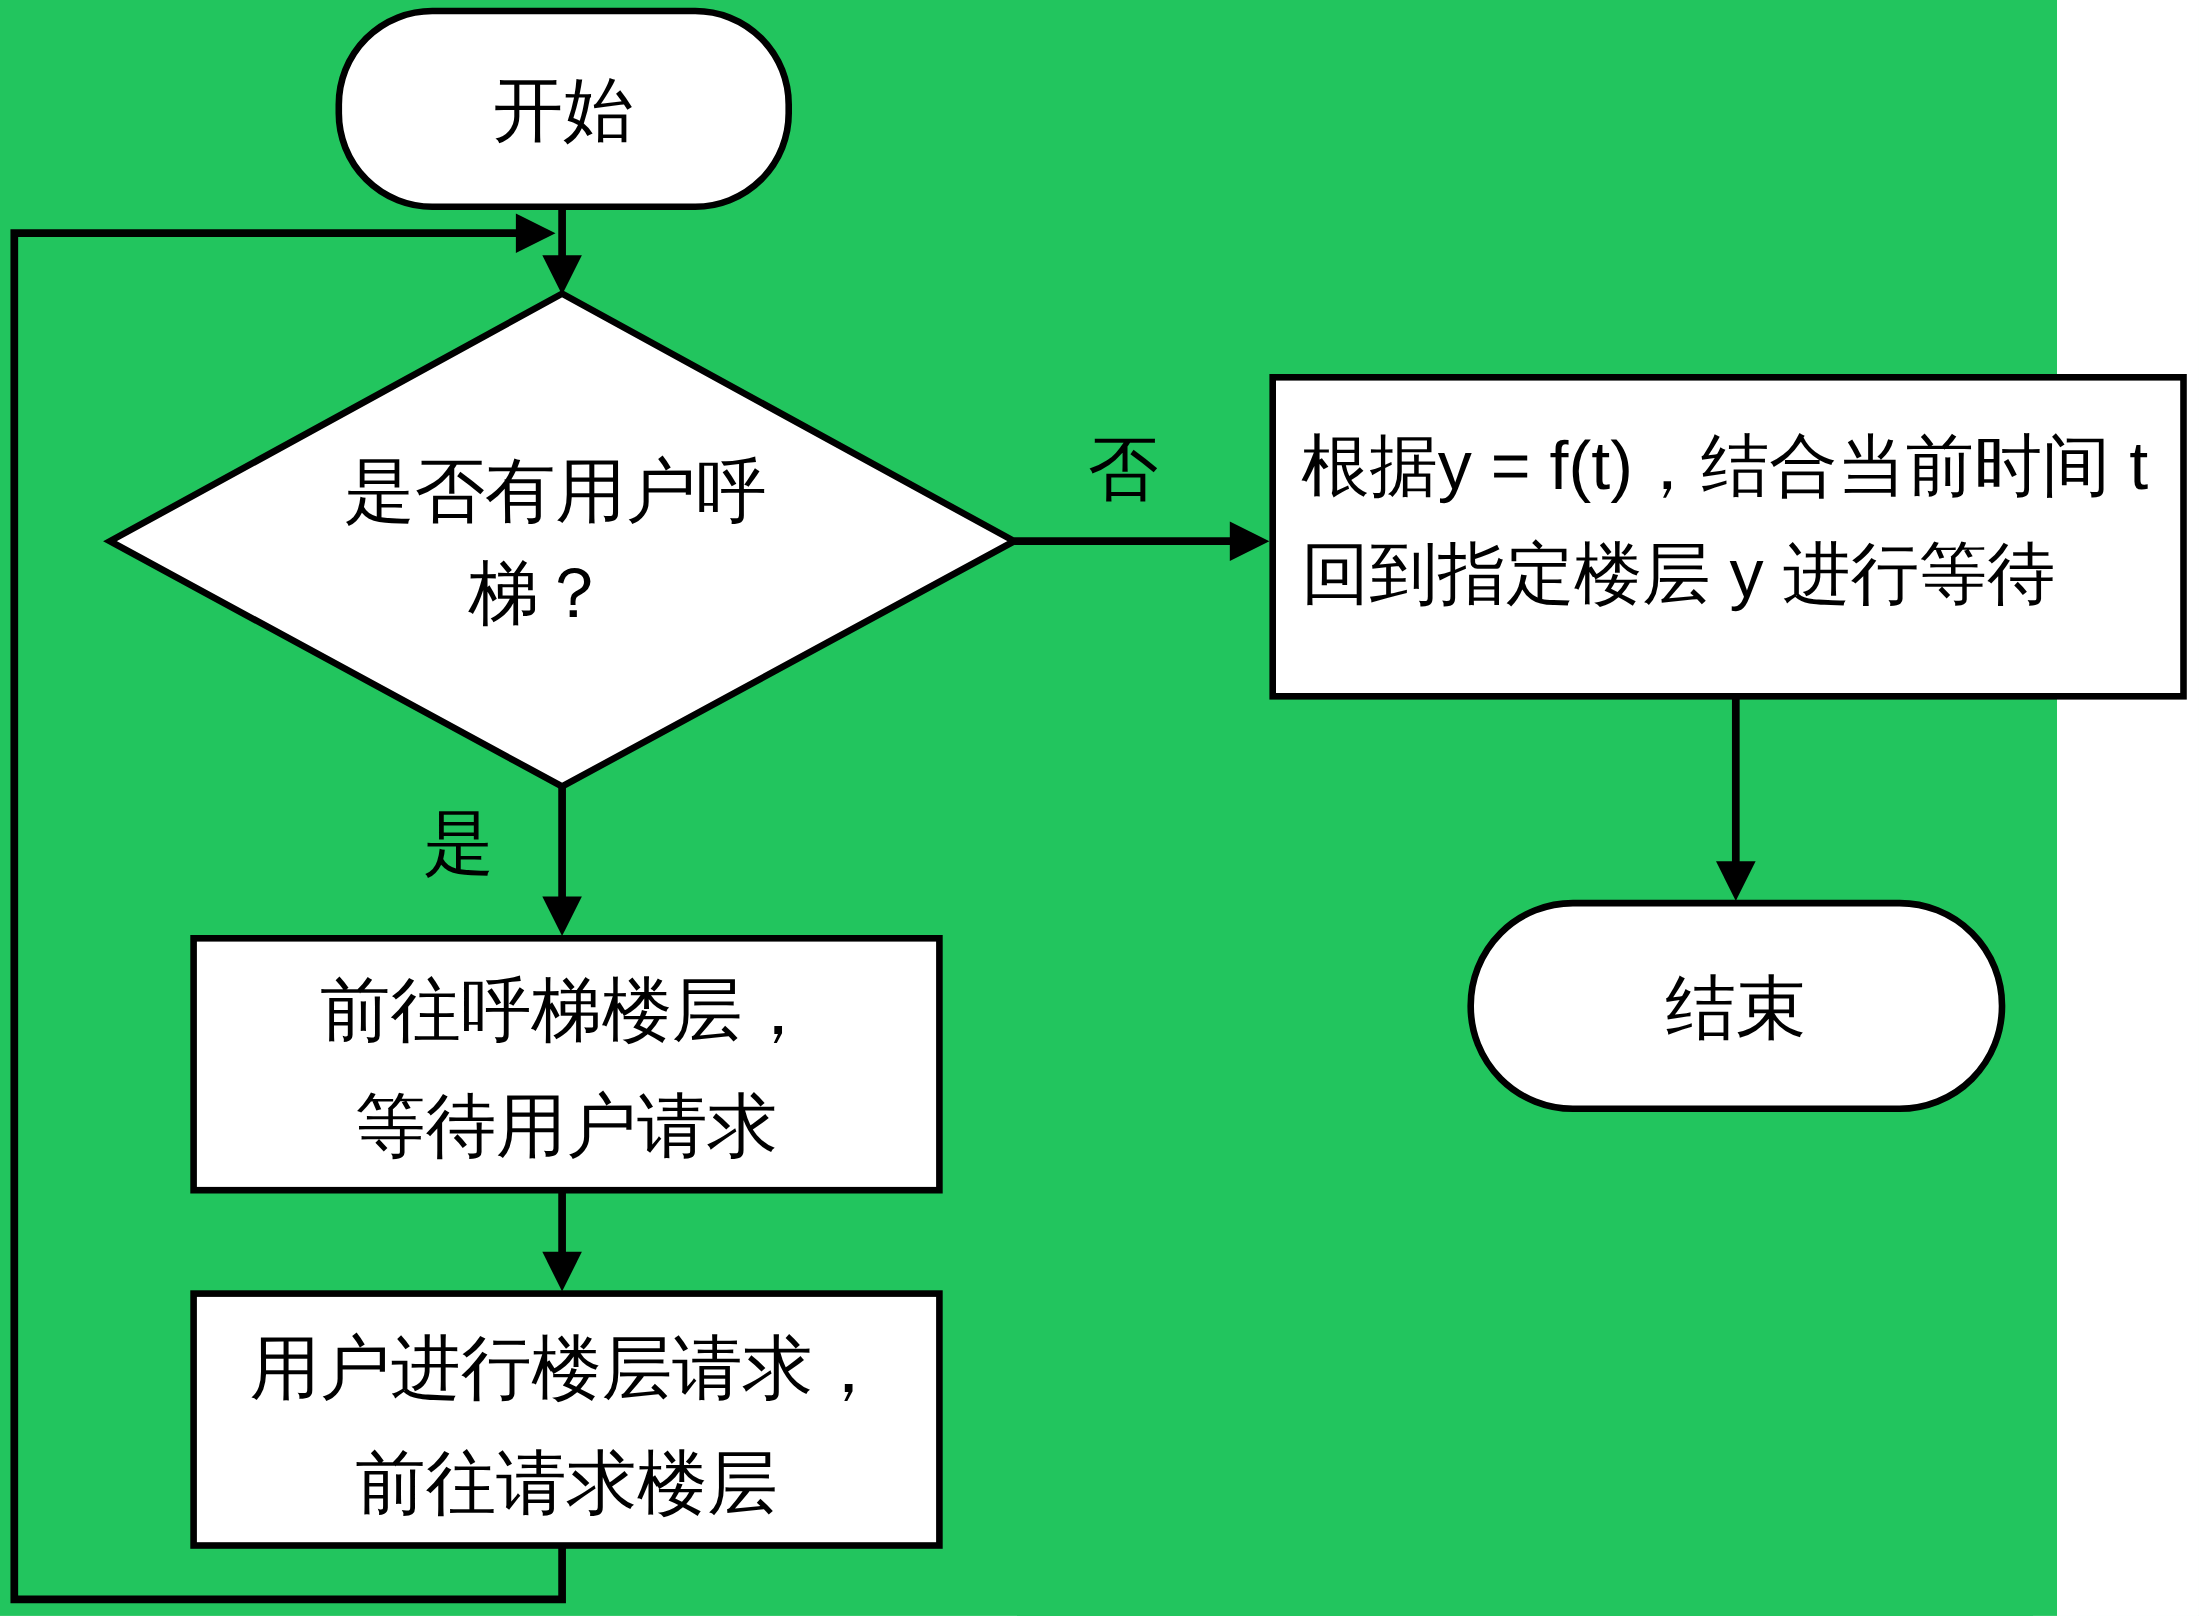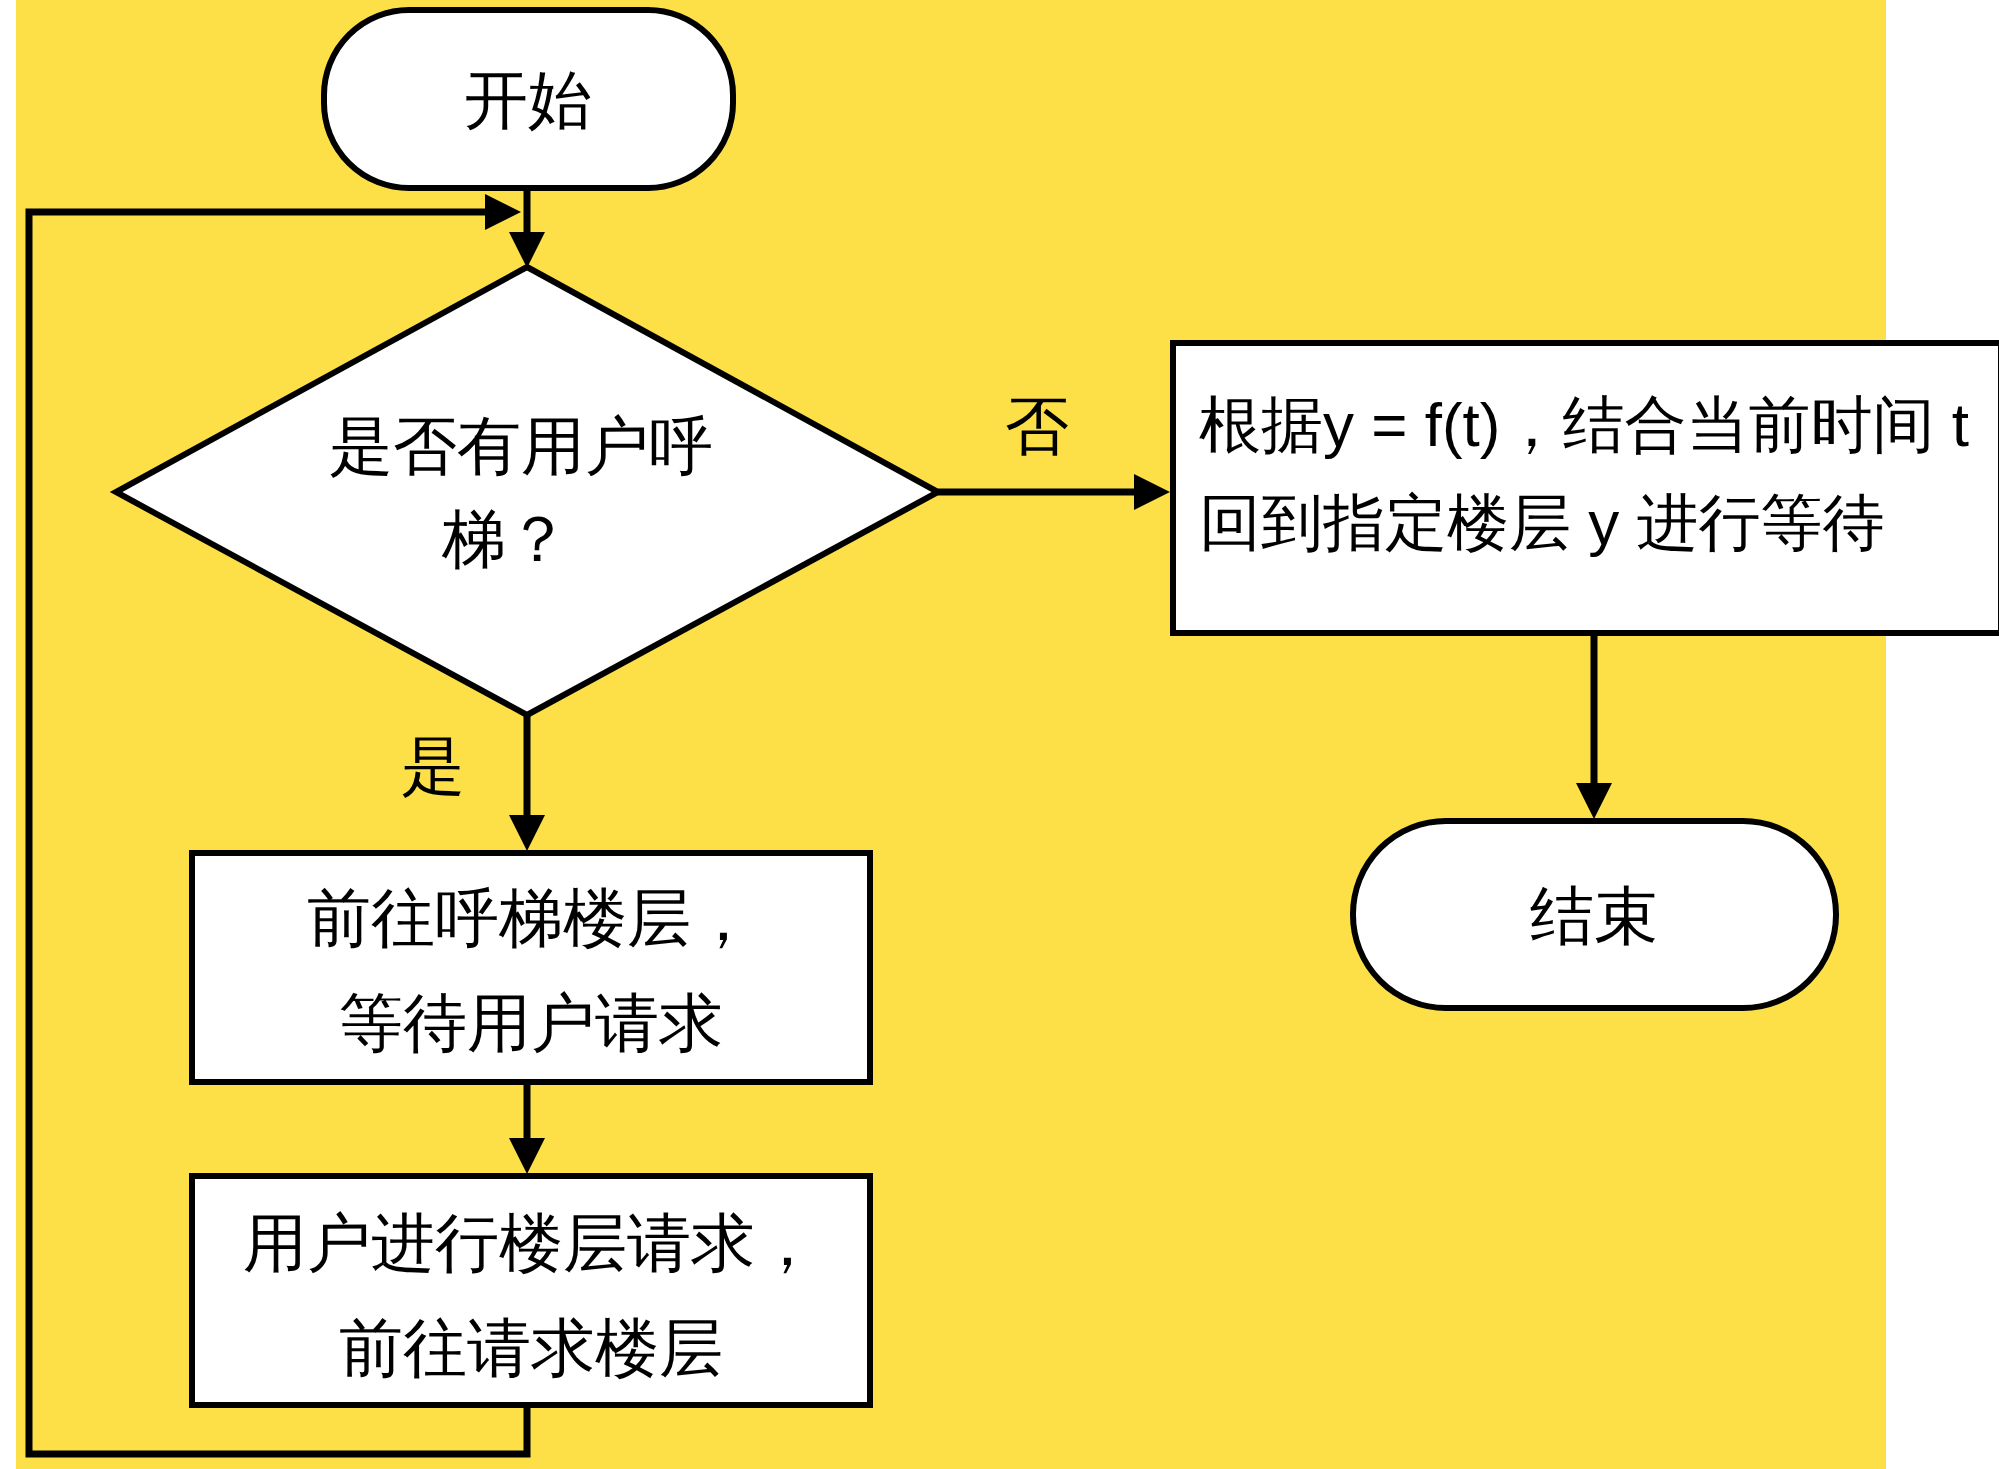--- a/index.html
+++ b/index.html
@@ -4,22 +4,21 @@
 <style>
   html, body {
     margin: 0;
     padding: 0;
     background: #ffffff;
   }
   .canvas-wrap {
     width: 1870px;
     height: 1469px;
     position: relative;
-    background: #fde047;
-    margin-left: 16px;
+    background: #22c55e;
   }
   svg { display: block; }
   .shape {
     fill: #ffffff;
     stroke: #000000;
     stroke-width: 6;
   }
   .edge {
     fill: none;
     stroke: #000000;

